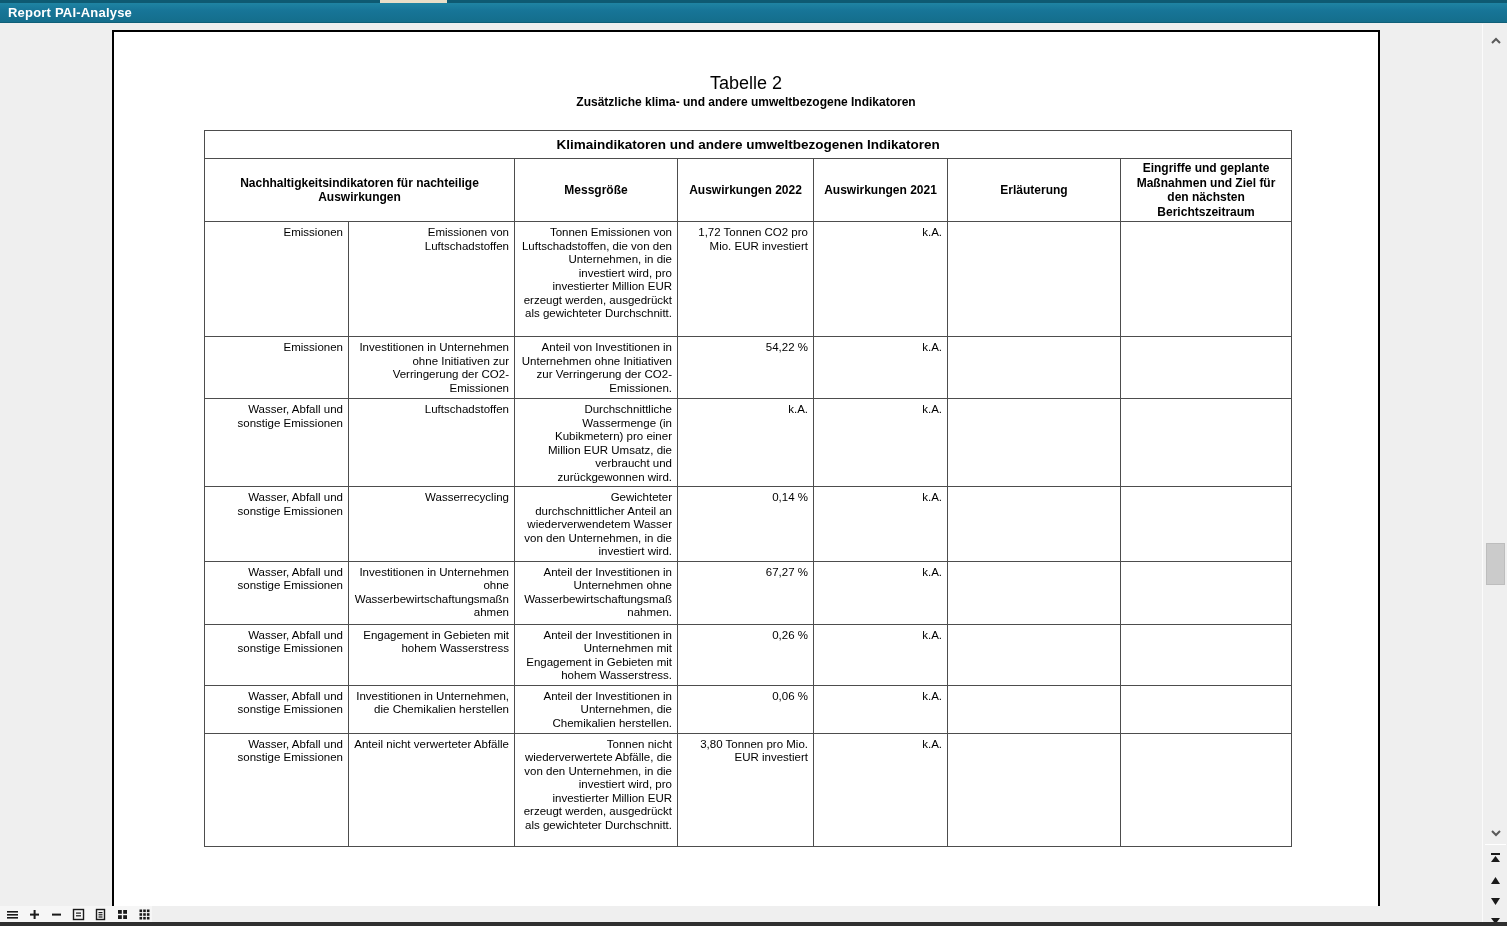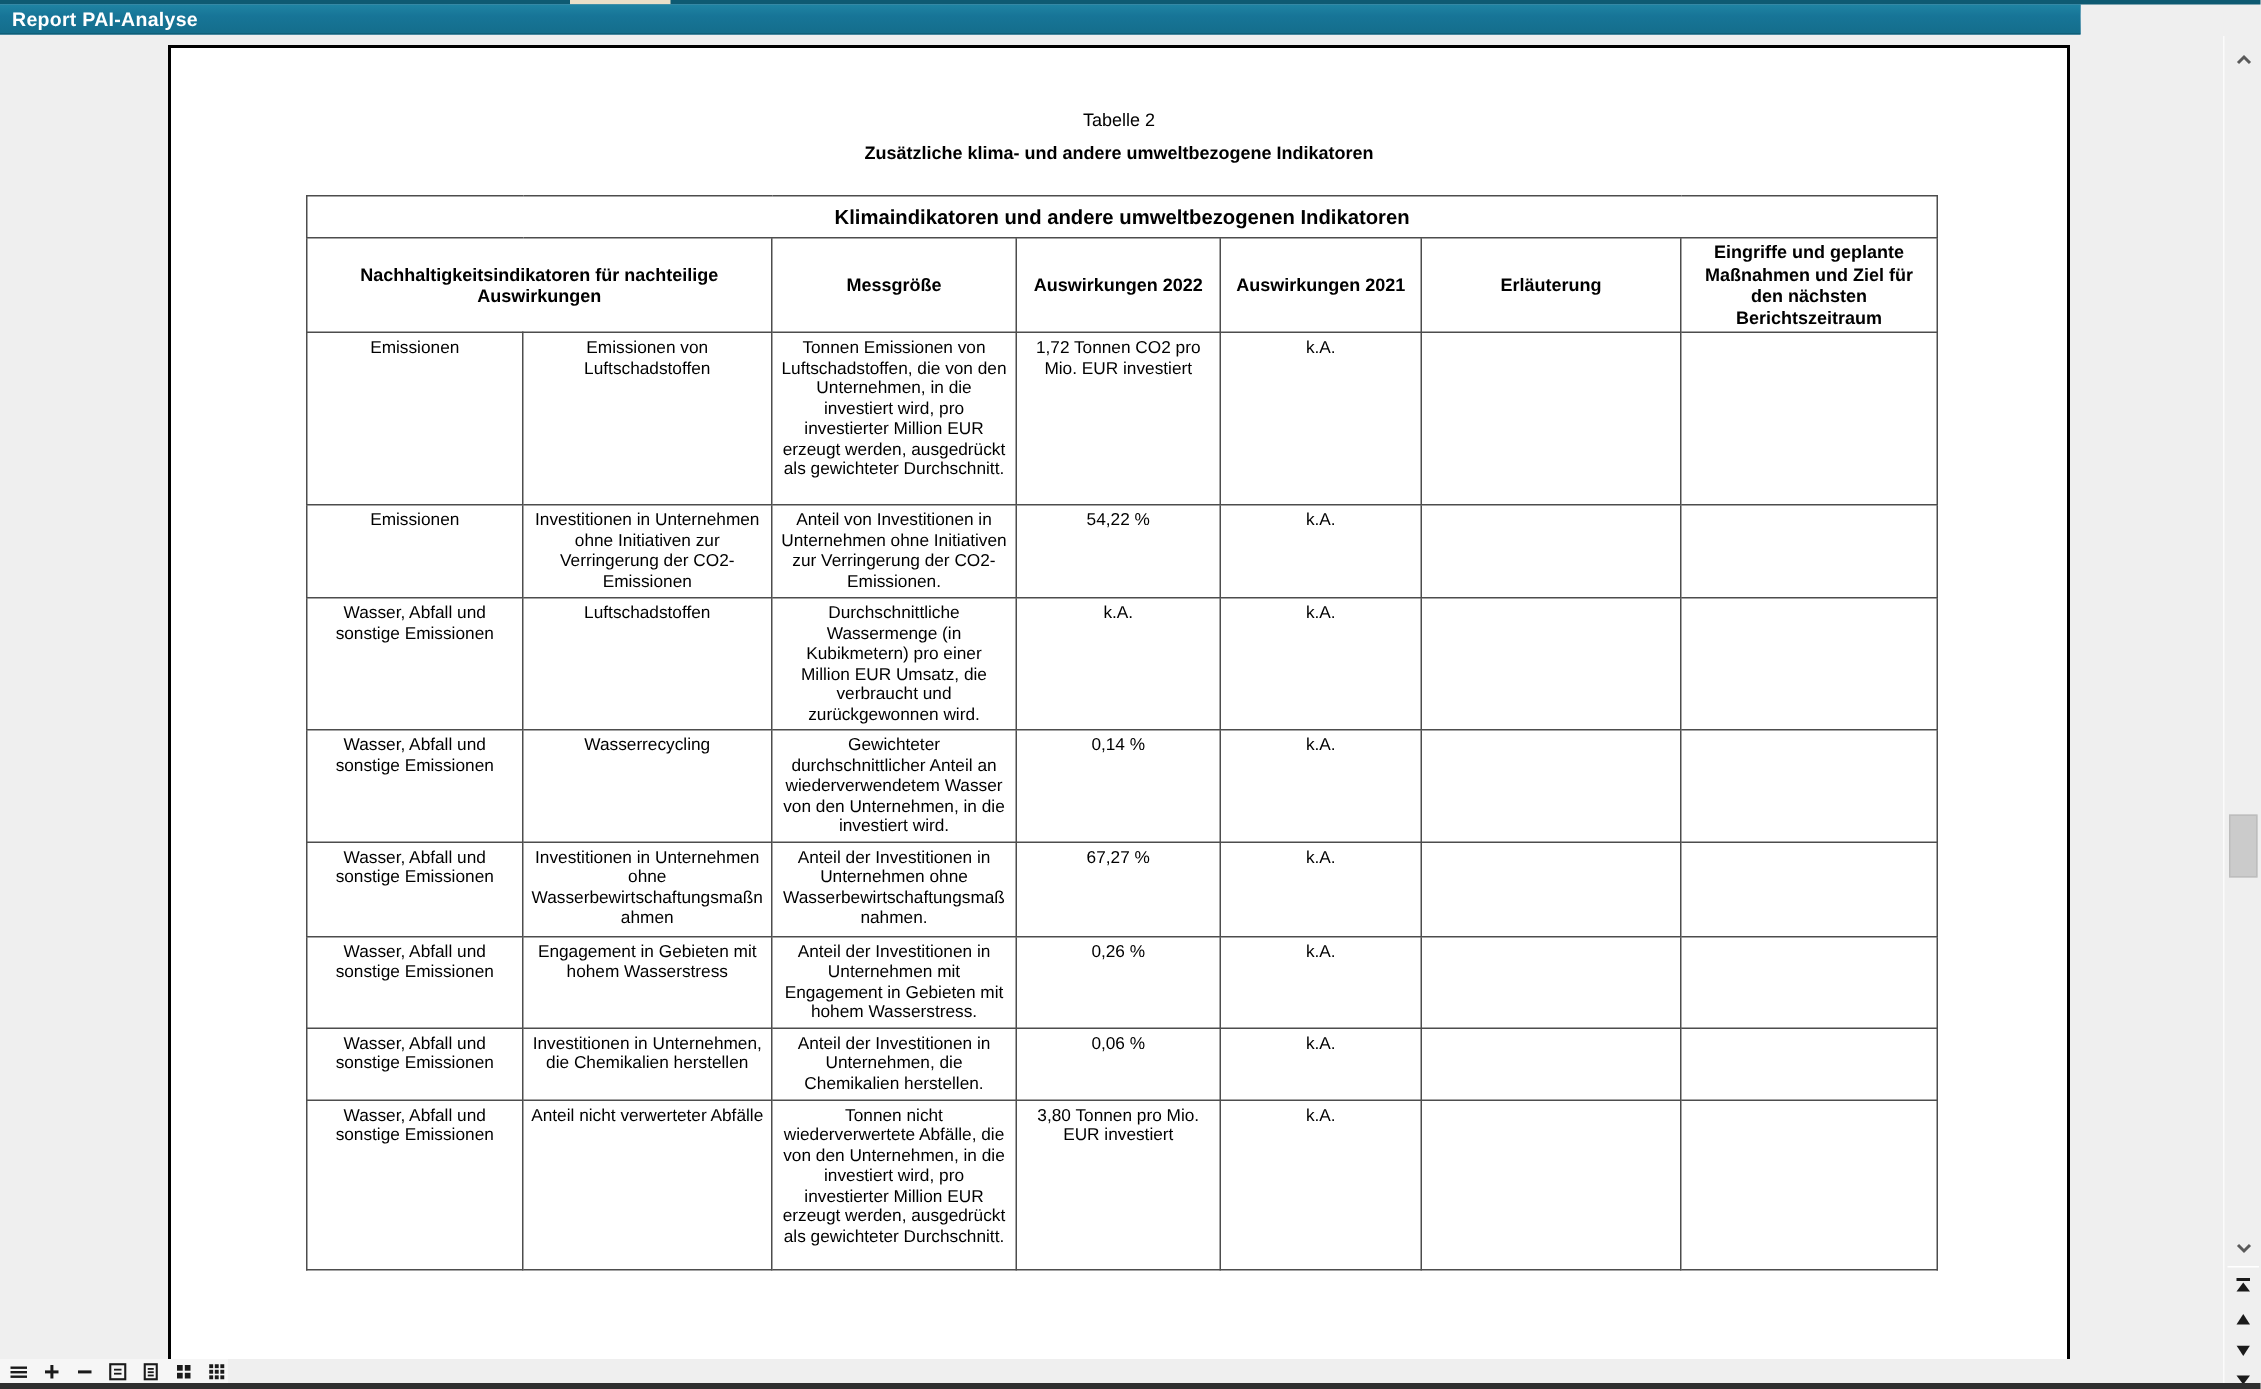--- a/index.html
+++ b/index.html
@@ -3,47 +3,47 @@
 <meta charset="utf-8">
 <style>
   * { margin:0; padding:0; box-sizing:border-box; }
   html,body { width:1507px; height:926px; overflow:hidden; background:#efefef;
               font-family:"Liberation Sans", sans-serif; }
   .window { position:absolute; left:0; top:0; width:1507px; height:926px; background:#efefef; }
 
   
   .top-edge { position:absolute; left:0; top:0; width:1507px; height:3px; background:#0e5a72; }
   .top-accent { position:absolute; left:380px; top:0; width:67px; height:3px; background:#e9dfc8; }
-  .titlebar { position:absolute; left:0; top:3px; width:1387px; height:20px;
+  .titlebar { position:absolute; left:0; top:3px; width:1507px; height:20px;
               background:linear-gradient(180deg,#1f84a3 0%,#17759371 40%,#146e8c 100%);
               background-color:#17759b; border-bottom:1px solid #0f5f78; }
   .titlebar span { display:block; color:#ffffff; font-size:13px; font-weight:bold;
                    line-height:19px; padding-left:8px; letter-spacing:.2px; }
 
   
   .viewport { position:absolute; left:0; top:24px; width:1482px; height:882px; background:#efefef; }
 
   
   .page { position:absolute; left:112px; top:6px; width:1268px; height:900px;
           background:#ffffff; border:2px solid #000000; }
   .caption-1 { position:absolute; left:0; top:41px; width:100%; text-align:center;
-               font-size:12px; color:#000; }
+               font-size:18px; color:#000; }
   .caption-2 { position:absolute; left:0; top:63px; width:100%; text-align:center;
                font-size:12px; font-weight:bold; color:#000; }
 
   table.pai { position:absolute; left:90px; top:98px; width:1087px;
               border-collapse:collapse; table-layout:fixed; }
   table.pai th, table.pai td { border:1.5px solid #4d4d4d; color:#000;
               word-wrap:break-word; overflow-wrap:break-word; }
   th.tbl-title { height:28px; font-size:13.5px; font-weight:bold; text-align:center;
                  vertical-align:middle; padding:2px 4px; }
   tr.head th { height:55px; font-size:12px; font-weight:bold; 
                vertical-align:middle; padding:2px 6px; line-height:14.5px; }
   table.pai td { font-size:11.5px; line-height:13.5px; vertical-align:top;
-                 text-align:center; padding:4px 5px 2px 5px; }
+                 text-align:right; padding:4px 5px 2px 5px; }
 
   .page-num { position:absolute; left:90px; top:846px; width:1087px; text-align:right;
               font-size:11.5px; color:#000; }
 
   
   .vscroll { position:absolute; left:1482px; top:24px; width:25px; height:902px;
              background:#efefef; border-left:1px solid #fbfbfb; }
   .sb-btn { position:absolute; left:0; width:25px; height:20px; display:flex;
             align-items:center; justify-content:center; }
   .sb-thumb { position:absolute; left:3px; top:519px; width:19px; height:42px;

